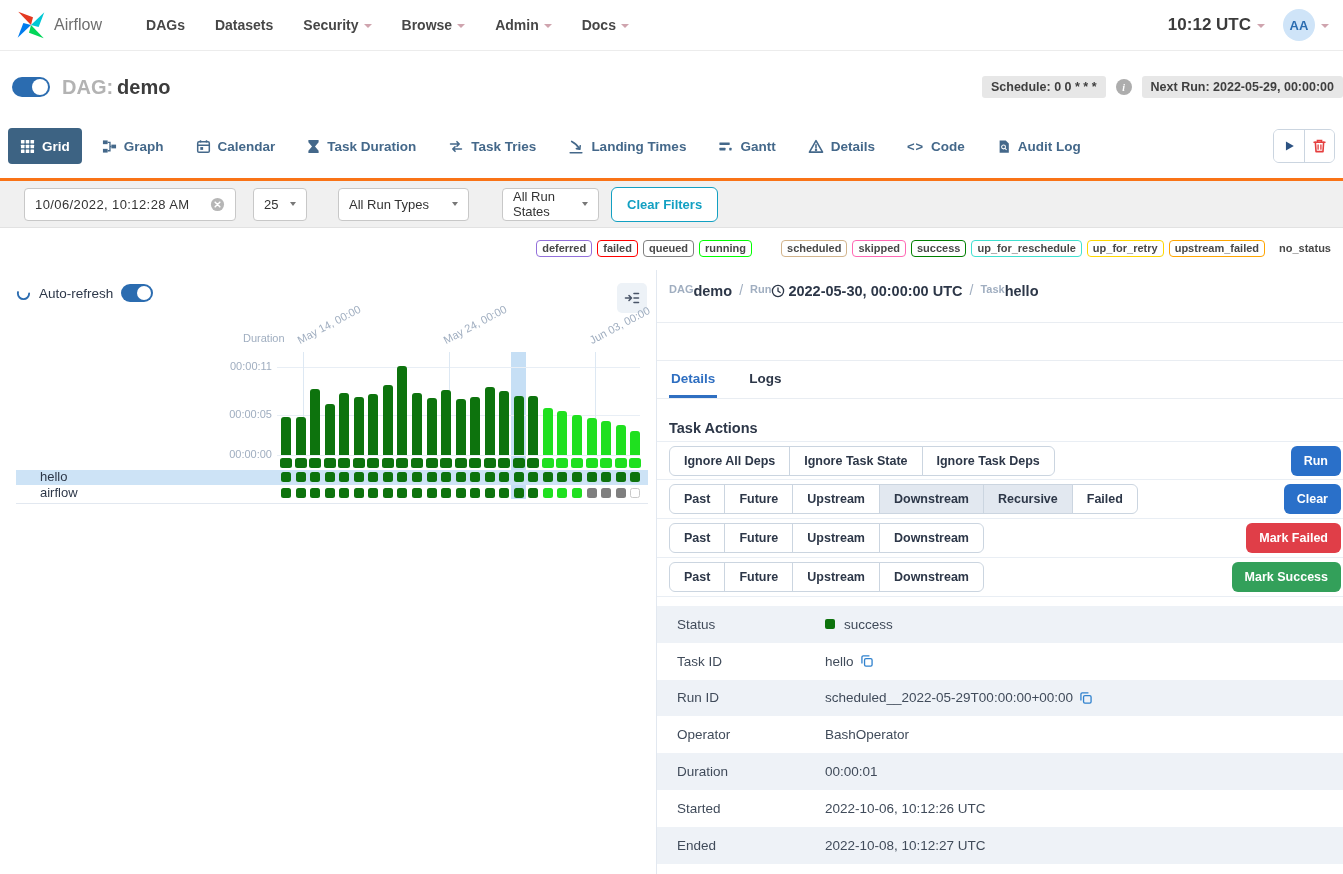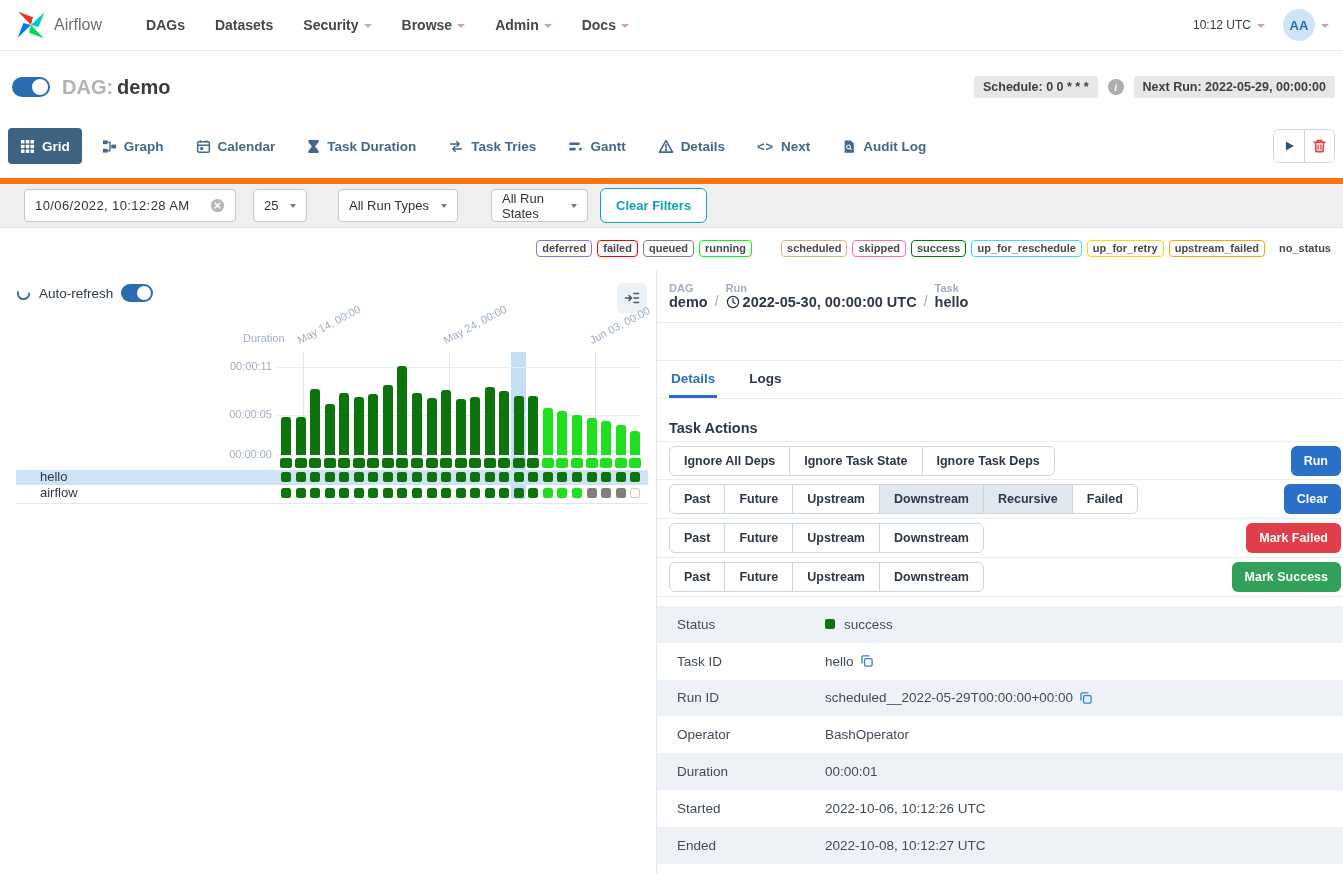--- a/index.html
+++ b/index.html
@@ -12,26 +12,26 @@
 
   
   .navbar { position:absolute; top:0; left:0; right:0; height:51px; background:#fff;
     border-bottom:1px solid #ececec; display:flex; align-items:center; padding:0 14px; }
   .brand { display:flex; align-items:center; gap:6px; margin-right:44px; }
   .brand-name { font-size:16px; color:#6e6e6e; }
   .nav-items { display:flex; align-items:center; gap:30px; flex:1; }
   .nav-item { display:flex; align-items:center; gap:5px; font-size:14px; font-weight:700; color:#474747; cursor:pointer; }
   .caret { width:0; height:0; border-left:4px solid transparent; border-right:4px solid transparent; border-top:4px solid #cfa4ae; display:inline-block; margin-top:2px; }
   .nav-right { display:flex; align-items:center; gap:10px; }
-  .clock-wrap { display:flex; align-items:center; gap:6px; font-size:12px; font-weight:400; color:#3b3b3b; margin-right:8px; }
+  .clock-wrap { display:flex; align-items:center; gap:6px; font-size:17px; font-weight:700; color:#3b3b3b; margin-right:8px; }
   .avatar-wrap { display:flex; align-items:center; gap:6px; }
   .avatar { width:32px; height:32px; border-radius:50%; background:#cfe4f8; color:#2b6cb0; font-weight:700; font-size:13px; display:flex; align-items:center; justify-content:center; }
 
   
-  .dag-header { position:absolute; top:64px; left:0; right:0; height:46px; display:flex; align-items:center; padding:0 8px 0 12px; }
+  .dag-header { position:absolute; top:64px; left:0; right:0; height:46px; display:flex; align-items:center; padding:0 0 0 12px; }
   .toggle { width:38px; height:20px; border-radius:10px; background:#2b6cb0; position:relative; flex:0 0 auto; cursor:pointer; }
   .toggle::after { content:""; position:absolute; top:2px; right:2px; width:16px; height:16px; border-radius:50%; background:#fff; }
   .dag-title { margin-left:12px; font-size:20px; }
   .dag-title .muted { color:#b3b3b3; }
   .dag-title .name { color:#3c3c3c; font-weight:700; margin-left:4px; }
   .dag-header .spacer { flex:1; }
   .badge { background:#e7e7e7; color:#3f3f3f; font-size:12.5px; font-weight:700; padding:4px 9px; border-radius:3px; white-space:nowrap; }
   .info-dot { width:16px; height:16px; border-radius:50%; background:#adadad; color:#fff; font-size:10px; font-weight:700; display:flex; align-items:center; justify-content:center; margin:0 10px; font-family:"Liberation Serif",serif; font-style:italic; }
 
   
@@ -41,21 +41,21 @@
     font-family:inherit; font-size:13.5px; font-weight:700; padding:0 12px; height:36px; border-radius:4px; cursor:pointer; }
   .vtab.active { background:#3d6383; color:#fff; }
   .vicon { display:flex; align-items:center; }
   .code-glyph { font-size:13px; font-weight:700; letter-spacing:1px; }
   .run-group { display:flex; border:1px solid #cbd5e0; border-radius:6px; overflow:hidden; height:34px; }
   .run-group .rbtn { width:30px; background:#fff; border:none; display:flex; align-items:center; justify-content:center; cursor:pointer; }
   .run-group .rbtn + .rbtn { border-left:1px solid #cbd5e0; }
 
   
   .filter-bar { position:absolute; top:178px; left:0; right:0; height:50px; background:#f0f0f0;
-    border-top:6px solid #f97316; border-bottom:1px solid #e2e2e2; display:flex; align-items:center; padding:0 24px; gap:0; }
+    border-top:3px solid #f97316; border-bottom:1px solid #e2e2e2; display:flex; align-items:center; padding:0 24px; gap:0; }
   .f-field { background:#fff; border:1px solid #c8c8c8; border-radius:4px; height:33px; display:flex; align-items:center;
     font-size:13px; color:#333; padding:0 10px; }
   .f-datetime { width:212px; justify-content:space-between; letter-spacing:0.4px; }
   .f-select { justify-content:space-between; gap:10px; cursor:pointer; }
   .sel-caret { width:0; height:0; border-left:3.6px solid transparent; border-right:3.6px solid transparent; border-top:4.2px solid #777; }
   .gap-a { width:17px; } .gap-b { width:31px; } .gap-c { width:33px; } .gap-d { width:12px; }
   .clear-filters { height:35px; padding:0 15px; background:#fff; border:1.5px solid #12a0c2; color:#12a0c2;
     border-radius:6px; font-family:inherit; font-size:13px; font-weight:700; cursor:pointer; }
 
   
@@ -84,21 +84,21 @@
   .xtick { position:absolute; font-size:11px; color:#a0aec0; white-space:nowrap; transform:rotate(-28deg); transform-origin:0 100%; }
   .sel-band { position:absolute; background:#c6dff5; }
   .bar { position:absolute; border-radius:3px 3px 0 0; cursor:pointer; }
   .sq { position:absolute; border-radius:2.5px; cursor:pointer; }
   .row-band { position:absolute; background:#cde3f6; }
   .task-label { position:absolute; font-size:13px; color:#2d3748; }
   .grid-bottom { position:absolute; height:1px; background:#e2e8f0; }
 
   
   .breadcrumb { position:absolute; top:12px; left:12px; display:flex; align-items:flex-end; }
-  .bc-group { display:flex; flex-direction:column; }
+  .bc-group { display:flex; flex-direction:row; }
   .bc-label { font-size:11px; color:#a0aec0; font-weight:700; }
   .bc-value { font-size:14.5px; color:#2d3748; font-weight:700; display:flex; align-items:center; gap:3px; }
   .bc-sep { color:#a0aec0; font-size:14px; margin:0 7px 1px; }
   .hr { position:absolute; left:0; right:0; height:1px; background:#e9edf2; }
   .detail-links { position:absolute; top:61px; left:12px; right:0; display:flex; align-items:center; gap:26px; }
   .detail-link { font-size:12.5px; font-weight:700; color:#2b6cb0; cursor:pointer; white-space:nowrap; }
   .dtabs { position:absolute; top:95px; left:12px; right:0; display:flex; gap:30px; }
   .dtab { font-size:13.5px; font-weight:700; color:#2d3748; padding:6px 2px 9px; cursor:pointer; border-bottom:3px solid transparent; }
   .dtab.active { color:#2f6fc1; border-bottom-color:#2f6fc1; }
   .dtabs-rule { top:128px; }
@@ -243,20 +243,30 @@
         <span class="vicon">
           <svg width="16" height="15" viewBox="0 0 16 16" stroke="currentColor" fill="none" stroke-width="1.7" stroke-linecap="round" stroke-linejoin="round">
             <path d="M2.2 5.3h9.2 M11.4 5.3 9 2.9 M11.4 5.3 9 7.7"></path>
             <path d="M13.8 10.7H4.6 M4.6 10.7 7 8.3 M4.6 10.7 7 13.1"></path>
           </svg>
         </span>
         <span>Task Tries</span>
       </button>
       <button class="vtab">
         <span class="vicon">
+          <svg width="16" height="15" viewBox="0 0 16 16" stroke="currentColor" fill="none" stroke-width="1.7" stroke-linecap="round">
+            <path d="M1.8 14.6h12.4"></path>
+            <path d="M3.4 2.6c2.8 1.4 6.6 4.7 8.6 8.2"></path>
+            <path d="M12 10.8l-3.6-.5 M12 10.8l.5-3.6"></path>
+          </svg>
+        </span>
+        <span>Landing Times</span>
+      </button>
+      <button class="vtab">
+        <span class="vicon">
           <svg width="15" height="15" viewBox="0 0 16 16" fill="currentColor">
             <rect x="1.5" y="3.6" width="11" height="2.8" rx="0.5"></rect>
             <rect x="1.5" y="9.4" width="6.5" height="2.8" rx="0.5"></rect>
             <rect x="12" y="9.4" width="2.5" height="2.8" rx="0.5"></rect>
           </svg>
         </span>
         <span>Gantt</span>
       </button>
       <button class="vtab">
         <span class="vicon">
@@ -265,21 +275,21 @@
             <path d="M8 6.2v3.4" stroke-linecap="round"></path>
             <circle cx="8" cy="11.8" r="0.5" fill="currentColor"></circle>
           </svg>
         </span>
         <span>Details</span>
       </button>
       <button class="vtab">
         <span class="vicon">
           <span class="code-glyph">&lt;&gt;</span>
         </span>
-        <span>Next</span>
+        <span>Code</span>
       </button>
       <button class="vtab">
         <span class="vicon">
           <svg width="14" height="15" viewBox="0 0 16 16">
             <path d="M3 1h7l3.5 3.5V15H3z" fill="currentColor"></path>
             <circle cx="7.5" cy="8.5" r="2.2" stroke="#fff" stroke-width="1.2" fill="none"></circle>
             <path d="M9.2 10.2l1.8 1.8" stroke="#fff" stroke-width="1.2"></path>
           </svg>
         </span>
         <span>Audit Log</span>
@@ -310,21 +320,21 @@
           <path d="M5.5 5.5l5 5M10.5 5.5l-5 5" stroke="#fff" stroke-width="1.6" stroke-linecap="round"></path>
         </svg>
       </span>
   </div>
   <div class="gap-a"></div>
   <div class="f-field f-select" style="width:54px">
     <span>25</span>
     <span class="sel-caret"></span>
   </div>
   <div class="gap-b"></div>
-  <div class="f-field f-select" style="width:120px">
+  <div class="f-field f-select" style="width:131px">
     <span>All Run Types</span>
     <span class="sel-caret"></span>
   </div>
   <div class="gap-c"></div>
   <div class="f-field f-select" style="width:97px">
     <span>All Run States</span>
     <span class="sel-caret"></span>
   </div>
   <div class="gap-d"></div>
   <button class="clear-filters">Clear Filters</button>

